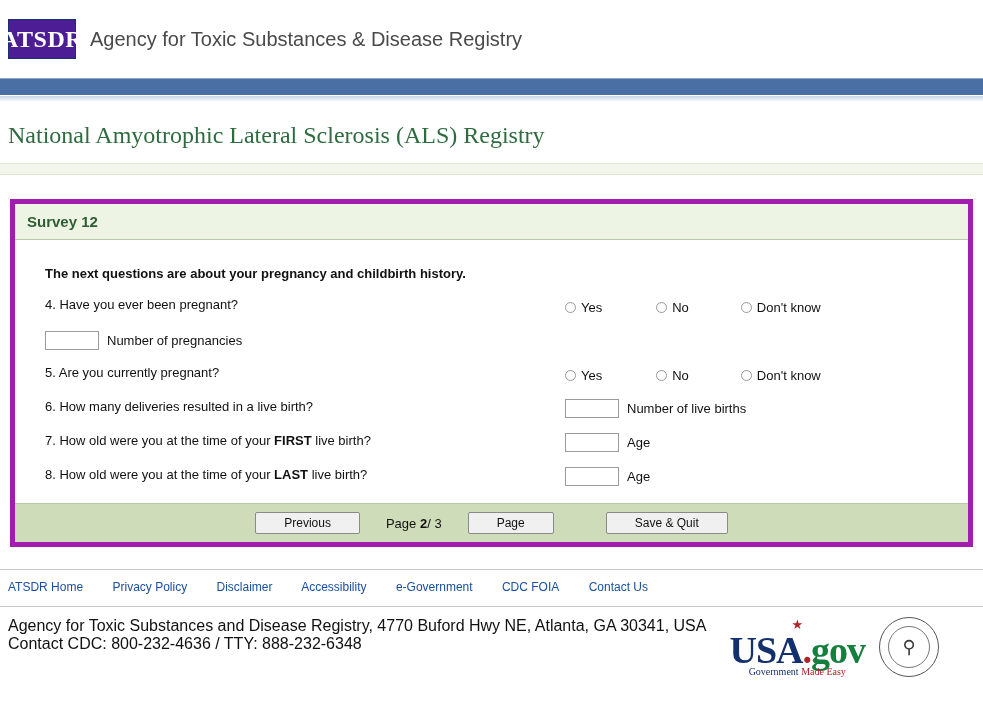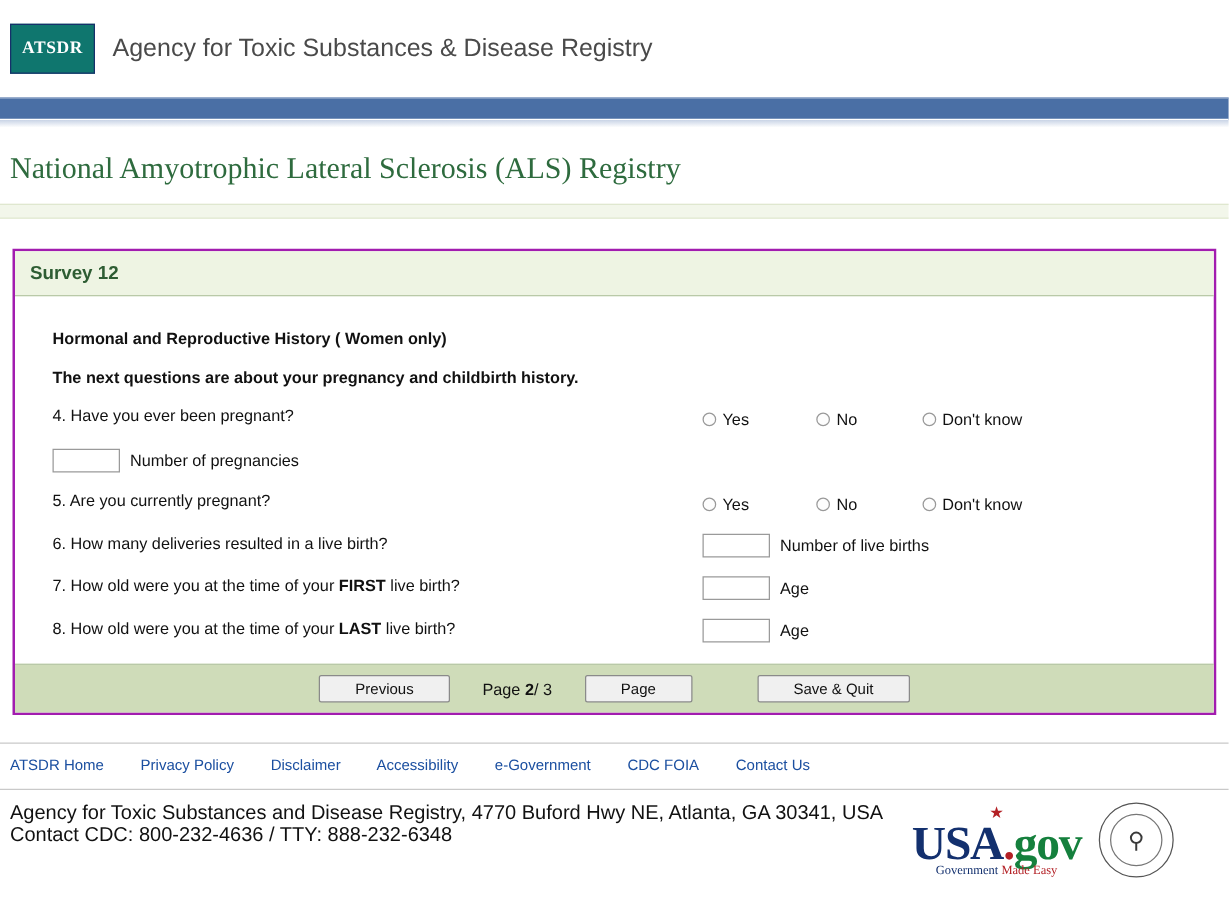--- a/index.html
+++ b/index.html
@@ -21,27 +21,27 @@
     height: 78px;
     background: #ffffff;
     display: flex;
     align-items: center;
     padding-left: 8px;
     box-sizing: border-box;
   }
   .atsdr-logo {
     width: 68px;
     height: 40px;
-    background: #0f766e;
+    background: #4c1d95;
     color: #ffffff;
     display: flex;
     align-items: center;
     justify-content: center;
     font-family: "Liberation Serif", serif;
-    font-size: 14px;
+    font-size: 24px;
     font-weight: bold;
     letter-spacing: 0.5px;
     border: 1px solid #16306a;
     box-sizing: border-box;
   }
   .agency-title {
     margin-left: 14px;
     font-size: 20px;
     color: #4a4a4a;
     font-family: "Liberation Sans", sans-serif;
@@ -69,21 +69,21 @@
   .title-rule {
     height: 10px;
     background: #f2f6ea;
     border-top: 1px solid #dfe7cf;
     border-bottom: 1px solid #dfe7cf;
   }
 
   
   .panel {
     margin: 24px 10px 0 10px;
-    border: 2px solid #a21caf;
+    border: 5px solid #a21caf;
     background: #ffffff;
   }
   .panel-head {
     background: #eef4e3;
     border-bottom: 1px solid #b9c9a8;
     padding: 9px 12px;
     font-size: 15px;
     font-weight: bold;
     color: #2e5d33;
   }
@@ -311,21 +311,20 @@
 <div class="bluebar-shadow"></div>
 
 <div class="registry-title">National Amyotrophic Lateral Sclerosis (ALS) Registry</div>
 <div class="title-rule"></div>
 
 <div class="panel">
   <div class="panel-head">Survey 12</div>
 
   <div class="panel-body">
 
-    <div class="q-section-title">Hormonal and Reproductive History ( Women only)</div>
     <div class="q-section-sub">The next questions are about your pregnancy and childbirth history.</div>
 
     <div class="qrow">
       <div class="qtext">
         <span>4.</span>
         <span>Have you ever been pregnant?</span>
       </div>
       <div class="qanswer">
         <div class="radiogroup">
           <div class="radio-opt">

